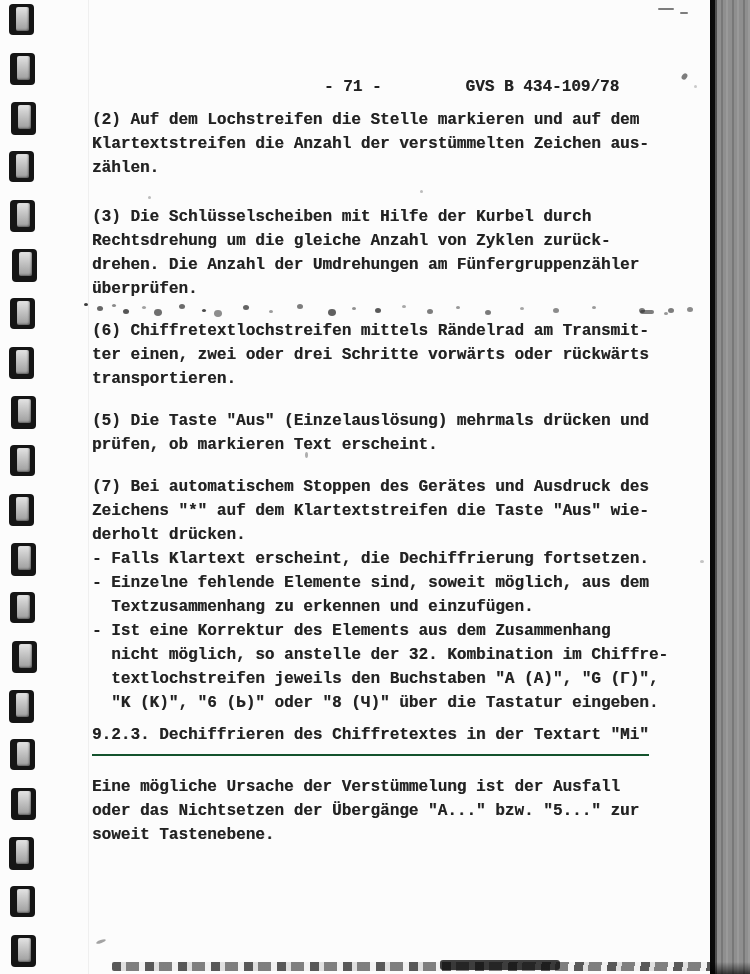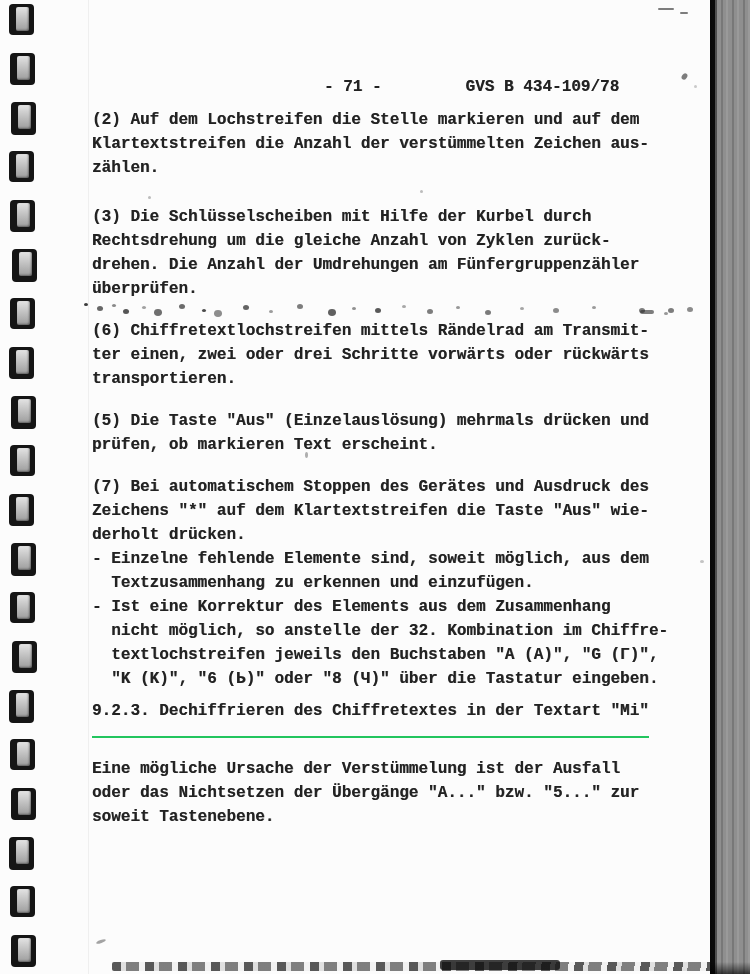--- a/index.html
+++ b/index.html
@@ -16,21 +16,21 @@
   .mt-18{margin-top:18px;}
   .mt-15{margin-top:15px;}
   .mt-8{margin-top:8px;}
   .mt-19{margin-top:19px;}
 
   .header-row{position:absolute;top:50px;left:92px;display:flex;font-size:16px;font-weight:700;
       text-shadow:0.4px 0.4px 0.6px rgba(25,25,25,.55);margin-top:28px;}
   .pageno{margin-left:232px;}
   .docno{margin-left:84px;}
 
-  .heading .tl{border-bottom:2px solid #22c55e;display:inline-block;padding-bottom:13px;}
+  .heading .tl{border-bottom:2px solid #14532d;display:inline-block;padding-bottom:7px;}
 
   
   .bmark{position:absolute;width:25px;height:33px;background:#151515;border-radius:4px;filter:blur(.2px);}
   .bmark::after{content:"";position:absolute;left:7px;top:3px;width:13px;height:24px;border-radius:2px;
       background:linear-gradient(180deg,#e3e3e3,#bcbcbc 55%,#9d9d9d);
       box-shadow:inset -1px -1px 2px rgba(0,0,0,.4);}
   .page-fold{position:absolute;left:88px;top:0;bottom:0;width:1px;background:rgba(0,0,0,.05);}
 
   
   .scan-strip{position:absolute;top:0;right:0;bottom:0;width:40px;
@@ -110,20 +110,21 @@
       <div class="tl">transportieren.</div>
     </div>
     <div class="para mt-18">
       <div class="tl">(5) Die Taste "Aus" (Einzelauslösung) mehrmals drücken und</div>
       <div class="tl">prüfen, ob markieren Text erscheint.</div>
     </div>
     <div class="para mt-18">
       <div class="tl">(7) Bei automatischem Stoppen des Gerätes und Ausdruck des</div>
       <div class="tl">Zeichens "*" auf dem Klartextstreifen die Taste "Aus" wie-</div>
       <div class="tl">derholt drücken.</div>
+      <div class="tl">- Falls Klartext erscheint, die Dechiffrierung fortsetzen.</div>
       <div class="tl">- Einzelne fehlende Elemente sind, soweit möglich, aus dem</div>
       <div class="tl">  Textzusammenhang zu erkennen und einzufügen.</div>
       <div class="tl">- Ist eine Korrektur des Elements aus dem Zusammenhang</div>
       <div class="tl">  nicht möglich, so anstelle der 32. Kombination im Chiffre-</div>
       <div class="tl">  textlochstreifen jeweils den Buchstaben "A (A)", "G (Г)",</div>
       <div class="tl">  "K (K)", "6 (Ь)" oder "8 (Ч)" über die Tastatur eingeben.</div>
     </div>
     <div class="para mt-8 heading">
       <div class="tl">9.2.3. Dechiffrieren des Chiffretextes in der Textart "Mi"</div>
     </div>

